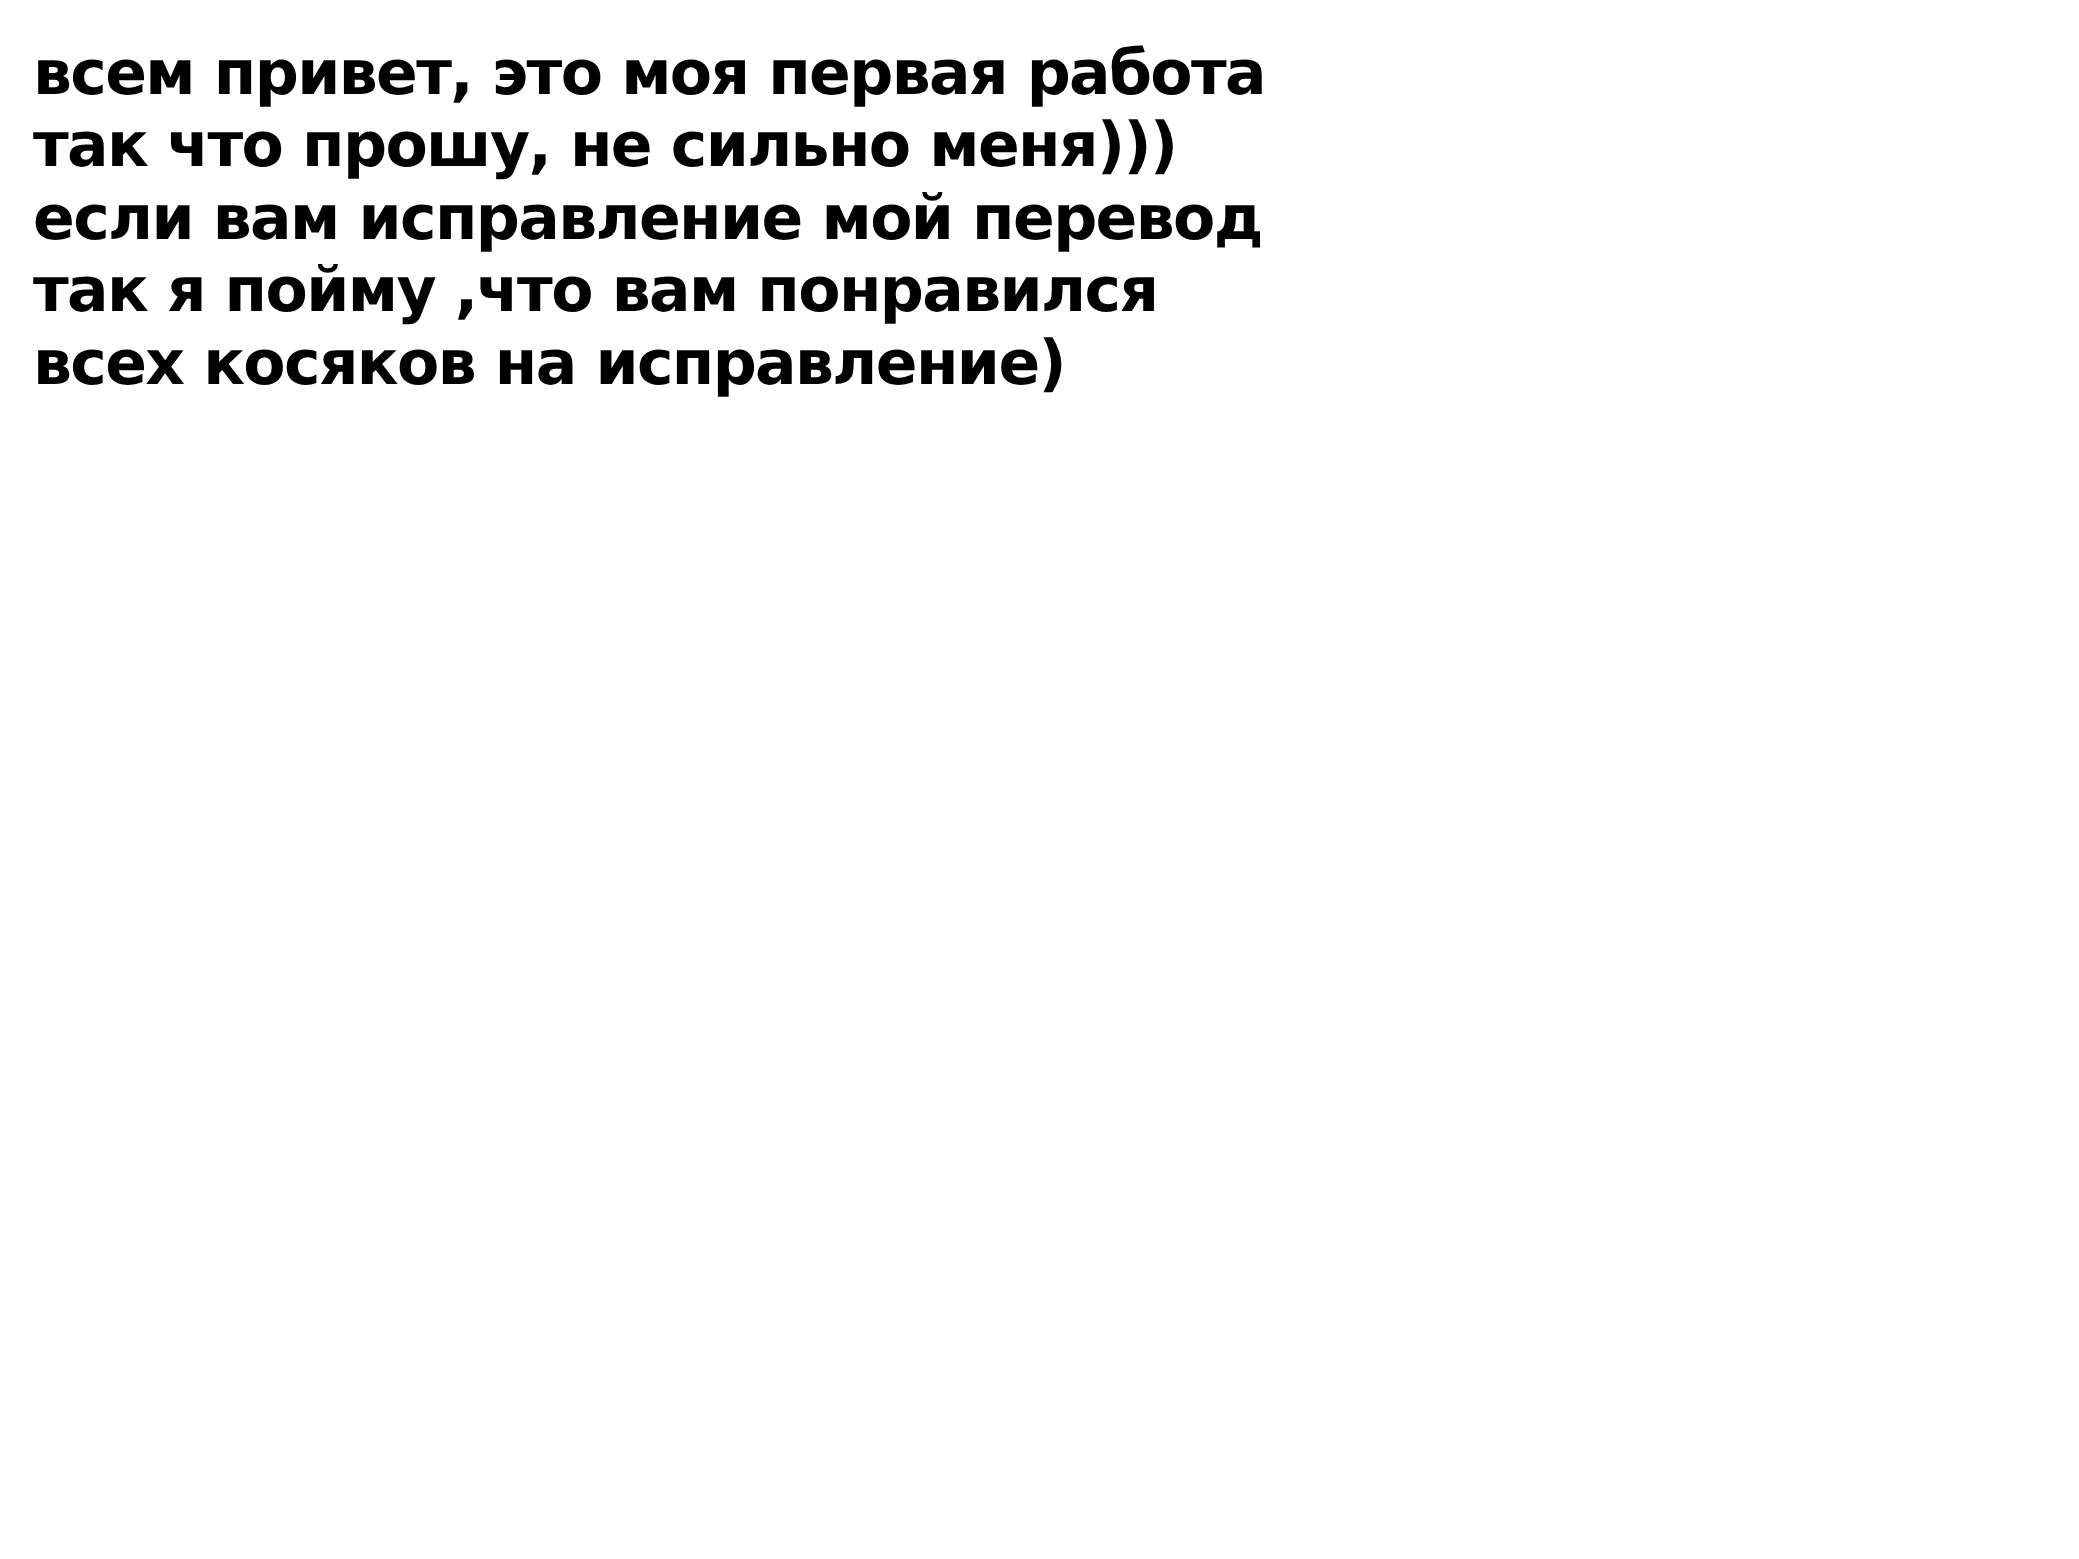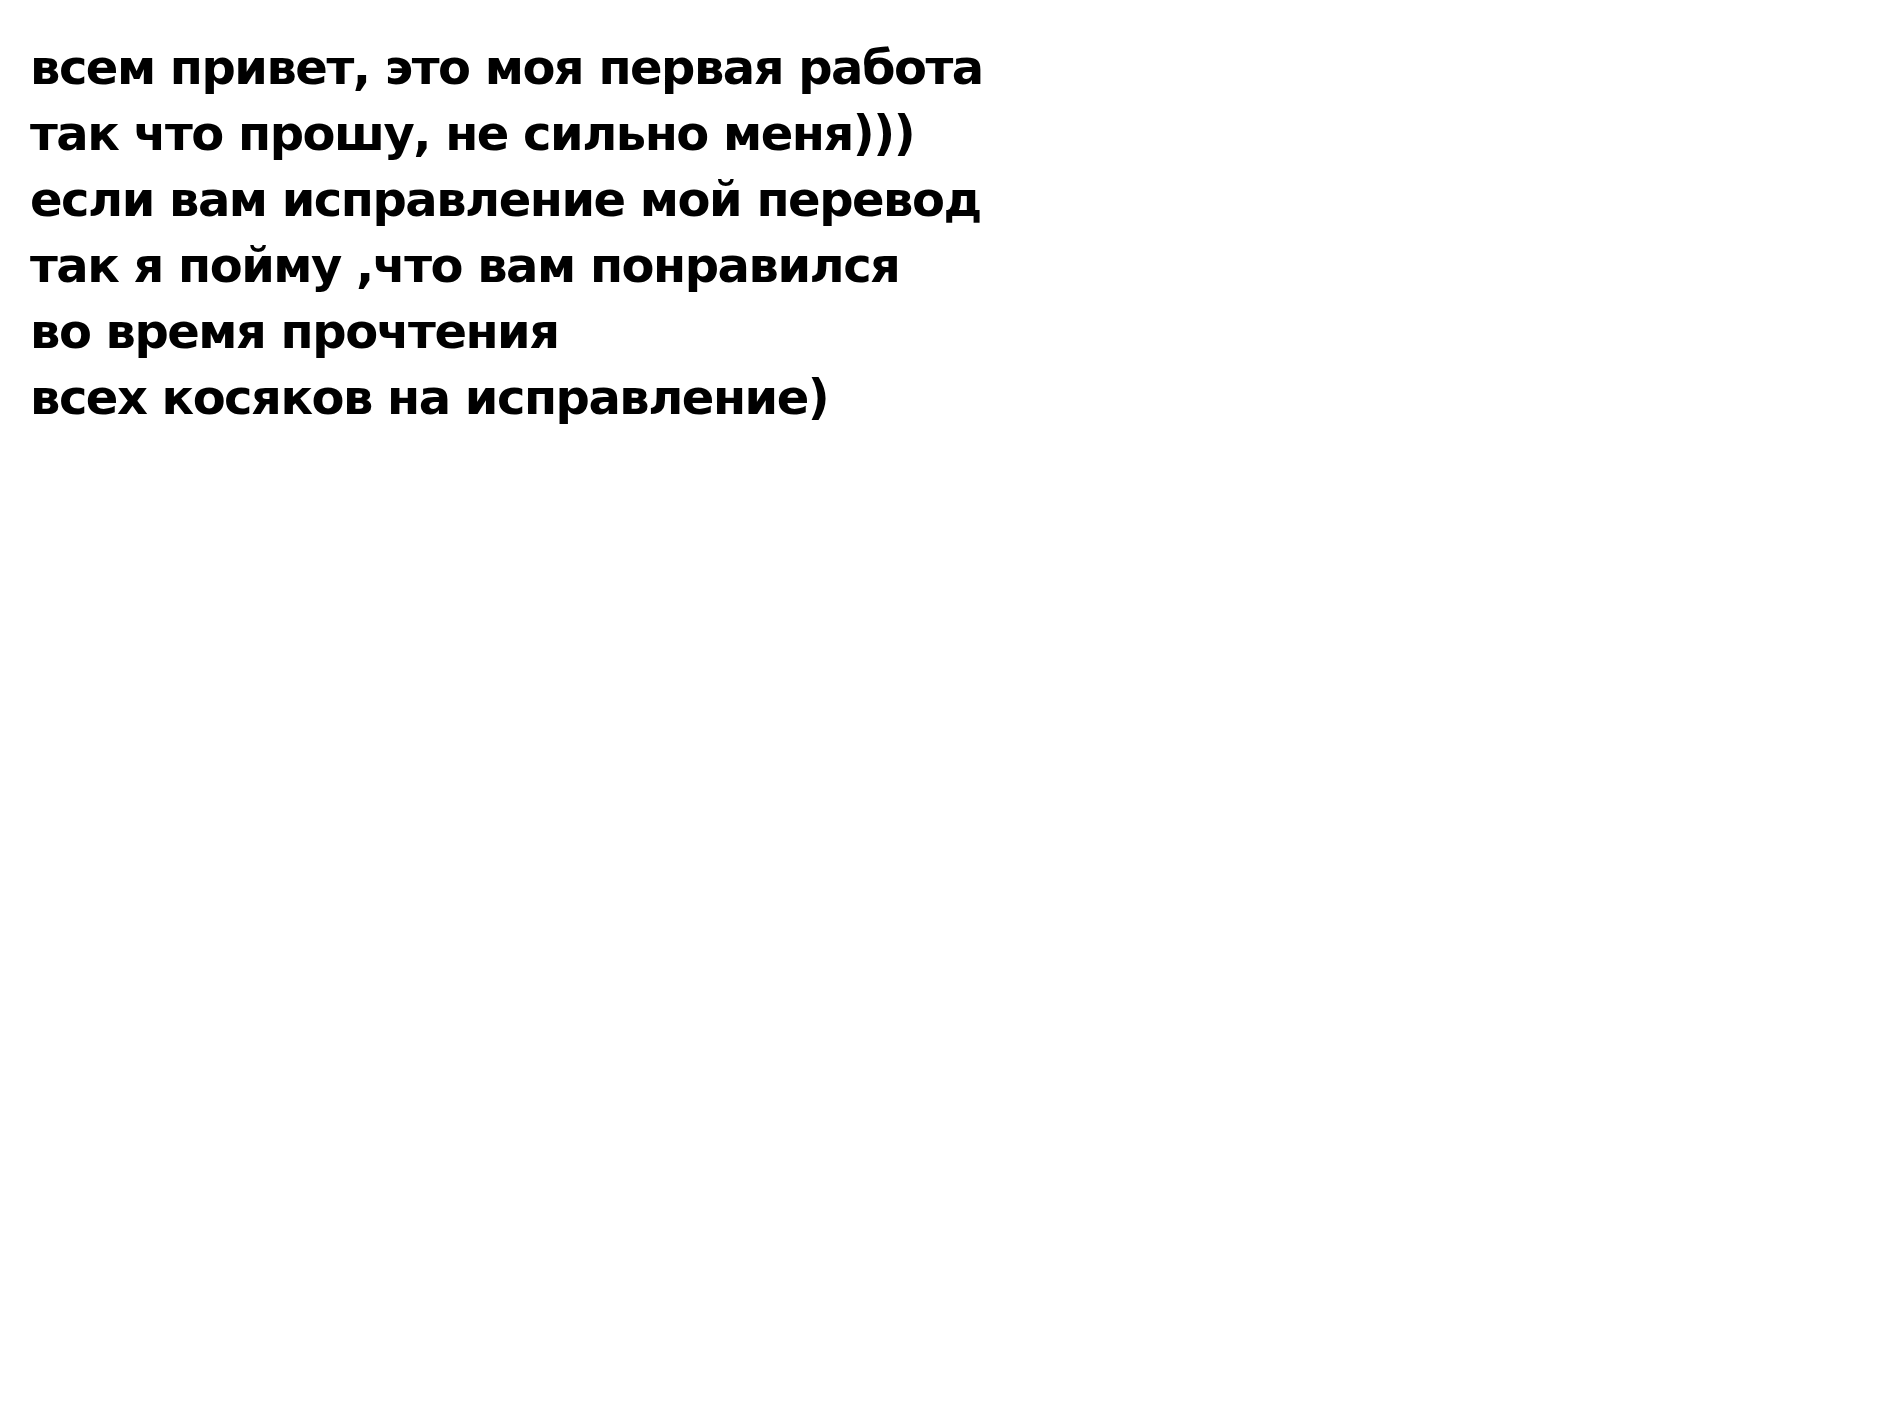--- a/index.html
+++ b/index.html
@@ -20,33 +20,32 @@
     background: #ffffff;
   }
   .note-block {
     position: absolute;
     left: 30px;
     top: 34px;
     width: 1830px;
     color: #000000;
   }
   .note-line {
-    font-size: 48px;
+    font-size: 56px;
     line-height: 66px;
     font-weight: bold;
     letter-spacing: -1.5px;
     white-space: pre;
     color: #000000;
   }
 </style>
 </head>
 <body>
 
 <div class="page">
   <div class="note-block">
     <div class="note-line">всем привет, это моя первая работа</div>
     <div class="note-line">так что прошу, не сильно меня)))</div>
     <div class="note-line">если вам исправление мой перевод</div>
     <div class="note-line">так я пойму ,что вам понравился</div>
-    <div class="note-line">во время прочтения</div>
     <div class="note-line">всех косяков на исправление)</div>
   </div>
 </div>
 
 </body></html>

